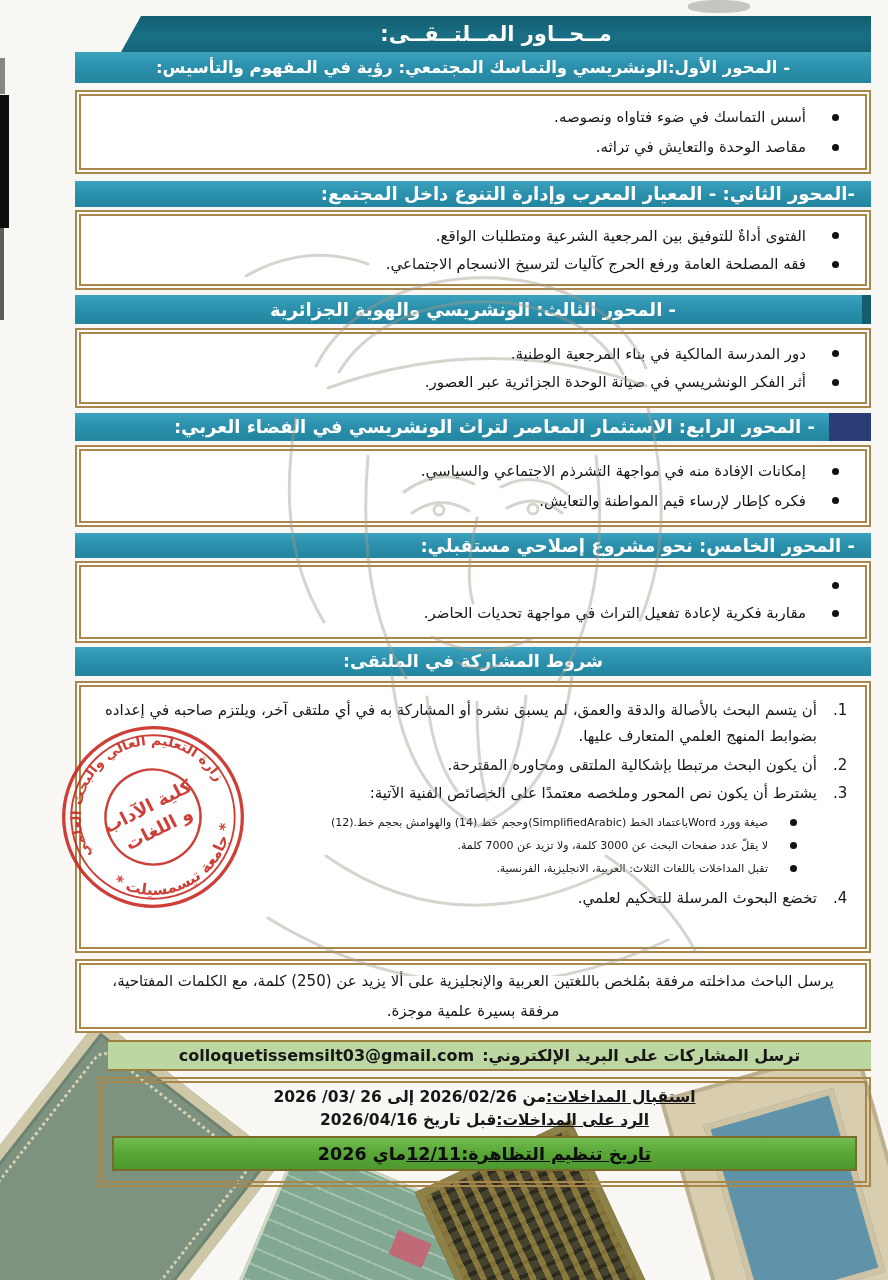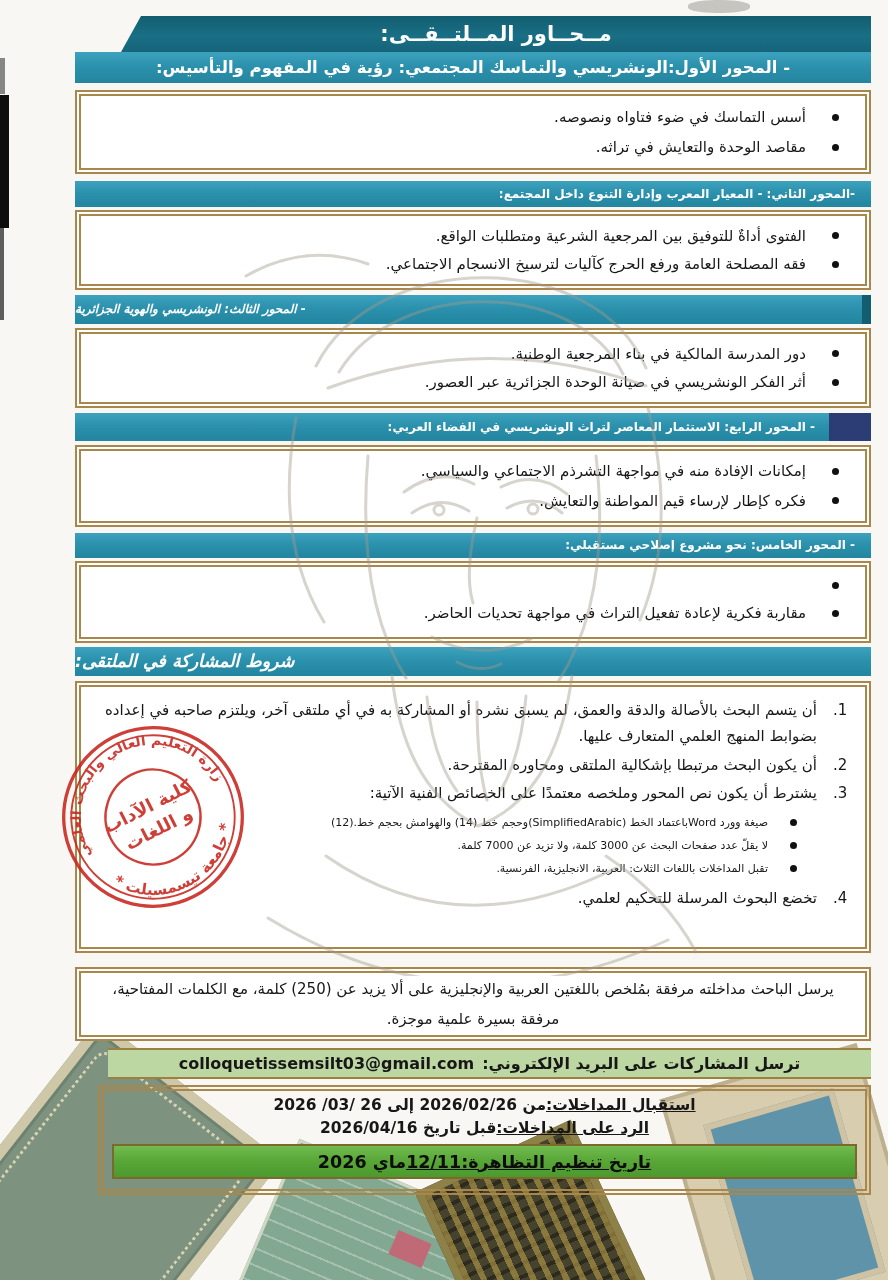--- a/index.html
+++ b/index.html
@@ -9,23 +9,23 @@
 
   
   .title-dark{margin:16px 0 0 46px;height:36px;background:linear-gradient(#135d70,#196f85 55%,#15647a);
       clip-path:polygon(20px 0,100% 0,100% 100%,0 100%);
       color:#fff;font-weight:bold;font-size:21px;text-align:center;line-height:36px;letter-spacing:1px;}
   .title-light{height:31px;background:linear-gradient(#3da2bd,#2b91ad 45%,#25859f);
       color:#fff;font-weight:bold;font-size:16.5px;text-align:center;line-height:31px;}
 
   
   .bar{position:relative;height:27px;background:linear-gradient(#3da2bd,#2b91ad 45%,#23859f);
-      color:#fff;font-weight:bold;font-size:12px;line-height:27px;
+      color:#fff;font-weight:bold;font-size:18px;line-height:27px;
       padding-right:16px;box-sizing:border-box;white-space:nowrap;overflow:hidden;z-index:2;}
-  .bar.center{text-align:left;padding-right:0;font-style:italic;}
+  .bar.center{text-align:center;padding-right:0;}
   .bar .cap{position:absolute;top:0;right:0;height:100%;width:42px;background:#2c3c74;}
   .bar .cap.thin{width:9px;background:#135d70;}
   .bar-3{margin-top:5px;height:29px;line-height:29px;}
   .bar-2{margin-top:7px;height:26px;line-height:26px;}
   .bar-4{margin-top:5px;height:28px;line-height:28px;}
   .bar-5{margin-top:6px;height:25px;line-height:25px;}
   .bar-6{margin-top:4px;height:29px;line-height:29px;font-size:17.5px;}
 
   
   .box{position:relative;background:#fff;border:6px double #a9874a;box-sizing:border-box;z-index:2;}
@@ -39,21 +39,21 @@
   .box-4{margin-top:4px;height:82px;}
   .box-5{margin-top:3px;height:82px;}
 
   
   .box-cond{margin-top:5px;height:272px;padding:10px 10px 6px 12px;font-size:15px;}
   .cond-row{display:flex;gap:16px;line-height:1.75;margin-bottom:2px;}
   .cond-num{flex:0 0 22px;text-align:left;}
   .cond-sub{display:flex;align-items:center;gap:22px;margin:10px 58px 10px 0;font-size:11px;}
 
   
-  .box-abs{margin-top:14px;height:74px;display:flex;flex-direction:column;justify-content:center;
+  .box-abs{margin-top:6px;height:74px;display:flex;flex-direction:column;justify-content:center;
       text-align:center;font-size:15px;line-height:2;}
 
   
   .email-bar{position:relative;z-index:2;margin:7px 0 0 33px;height:27px;background:#bdd7a3;
       border-top:2px solid #9c8040;border-bottom:2px solid #9c8040;
       display:flex;align-items:center;justify-content:center;gap:8px;font-size:16px;font-weight:bold;}
   .email-addr{font-weight:bold;}
 
   
   .dates-box{position:relative;z-index:2;margin:6px 0 0 0;margin-left:23px;height:110px;

